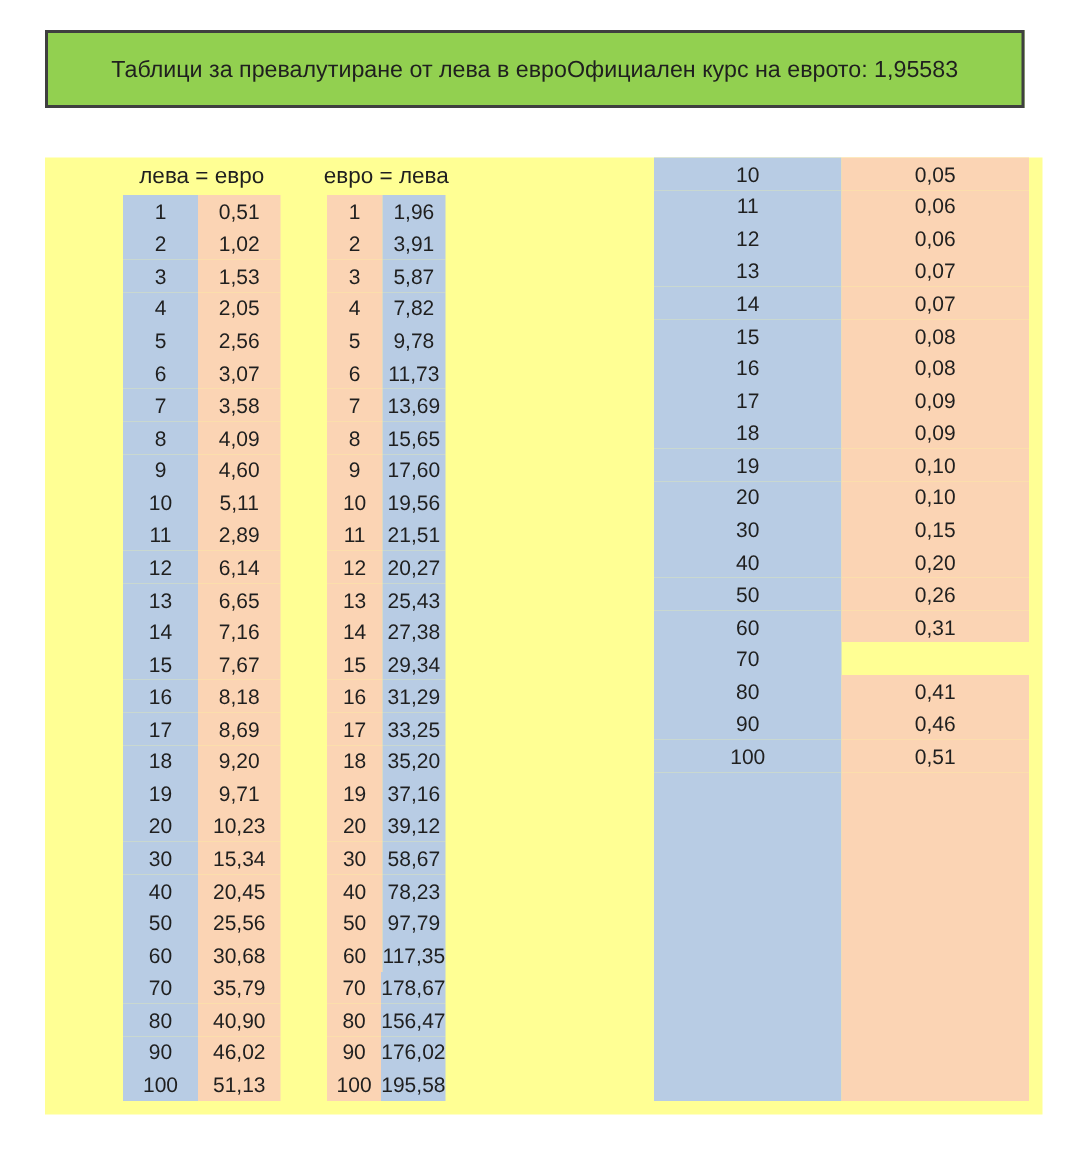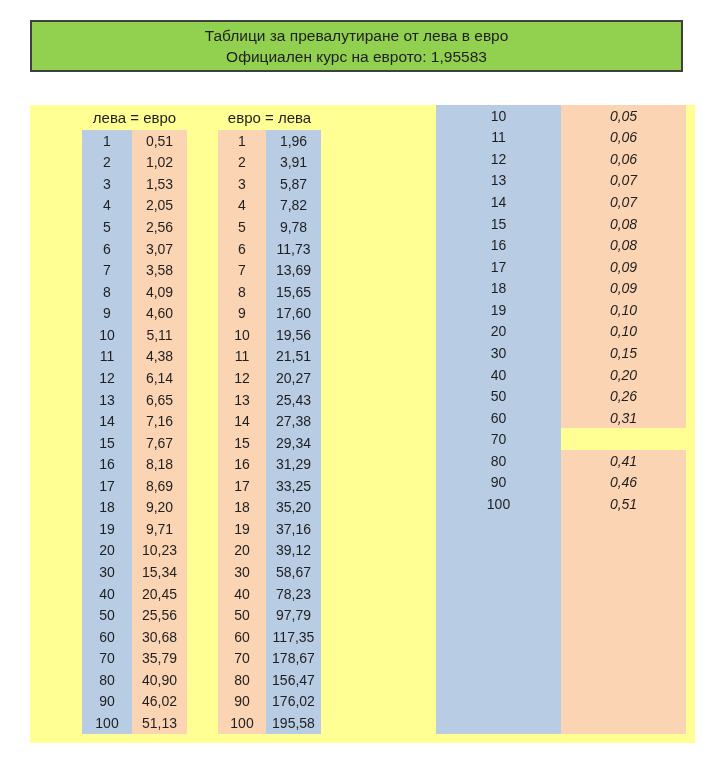--- a/index.html
+++ b/index.html
@@ -13,21 +13,21 @@
     overflow: hidden;
   }
   .green-header {
     position: absolute;
     left: 30px; top: 20px;
     width: 653px; height: 52px;
     box-sizing: border-box;
     background: var(--green, #92d050);
     border: 2px solid var(--border-dark, #3f3f3f);
     display: flex;
-    flex-direction: column;
+    flex-direction: row;
     justify-content: center;
     align-items: center;
     font-size: 15.5px;
     line-height: 21px;
   }
   .panel {
     position: absolute;
     left: 30px; top: 105px;
     width: 665px; height: 638px;
     background: var(--yellow, #ffff94);
@@ -58,27 +58,27 @@
     font-size: 14px;
     box-sizing: border-box;
   }
   .blue   { background: var(--blue, #b8cce4); }
   .orange { background: var(--orange, #fbd4b4); }
 
   .tbl-0 { left: 8px;   width: 105px; padding-left: 44px; }
   .tbl-0 .cell.c0 { width: 50px; }
   .tbl-0 .cell.c1 { width: 55px; }
 
-  .tbl-1 { left: 188px; width: 103px; }
+  .tbl-1 { left: 188px; width: 79px; }
   .tbl-1 .cell.c0 { width: 48px; }
   .tbl-1 .cell.c1 { width: 55px; }
 
   .tbl-2 { left: 406px; width: 250px; }
   .tbl-2 .cell.c0 { width: 125px; }
-  .tbl-2 .cell.c1 { width: 125px; font-style: italic; }
+  .tbl-2 .cell.c1 { width: 125px; }
 </style>
 </head>
 <body>
 
 <div class="page">
 
   <div class="green-header">
     <div>Таблици за превалутиране от лева в евро</div>
     <div>Официален курс на еврото: 1,95583</div>
   </div>
@@ -123,21 +123,21 @@
           <div class="row">
             <div class="cell c0 blue">9</div>
             <div class="cell c1 orange">4,60</div>
           </div>
           <div class="row">
             <div class="cell c0 blue">10</div>
             <div class="cell c1 orange">5,11</div>
           </div>
           <div class="row">
             <div class="cell c0 blue">11</div>
-            <div class="cell c1 orange">4,38</div>
+            <div class="cell c1 orange">2,89</div>
           </div>
           <div class="row">
             <div class="cell c0 blue">12</div>
             <div class="cell c1 orange">6,14</div>
           </div>
           <div class="row">
             <div class="cell c0 blue">13</div>
             <div class="cell c1 orange">6,65</div>
           </div>
           <div class="row">

